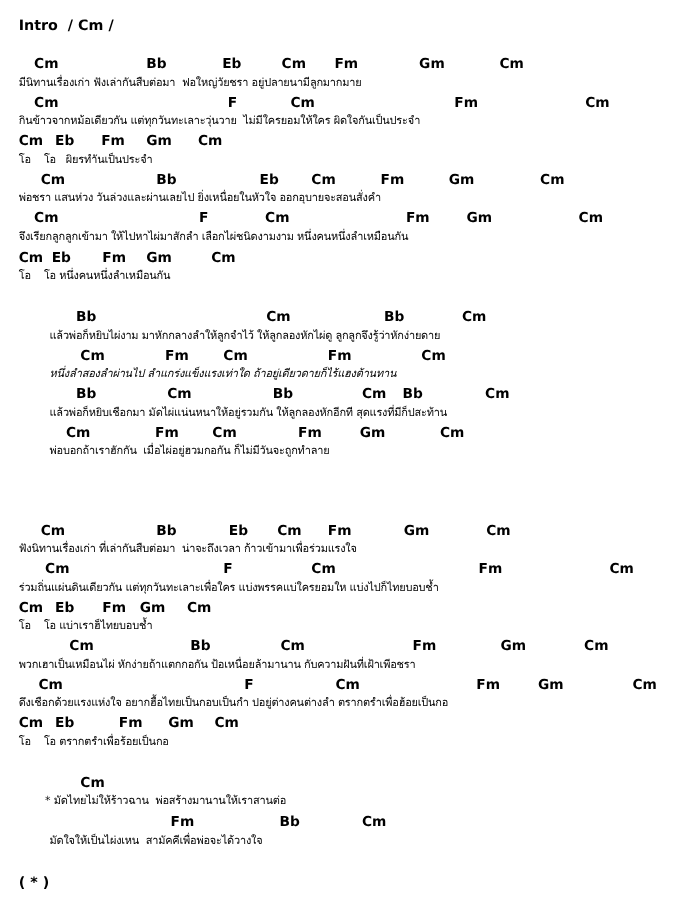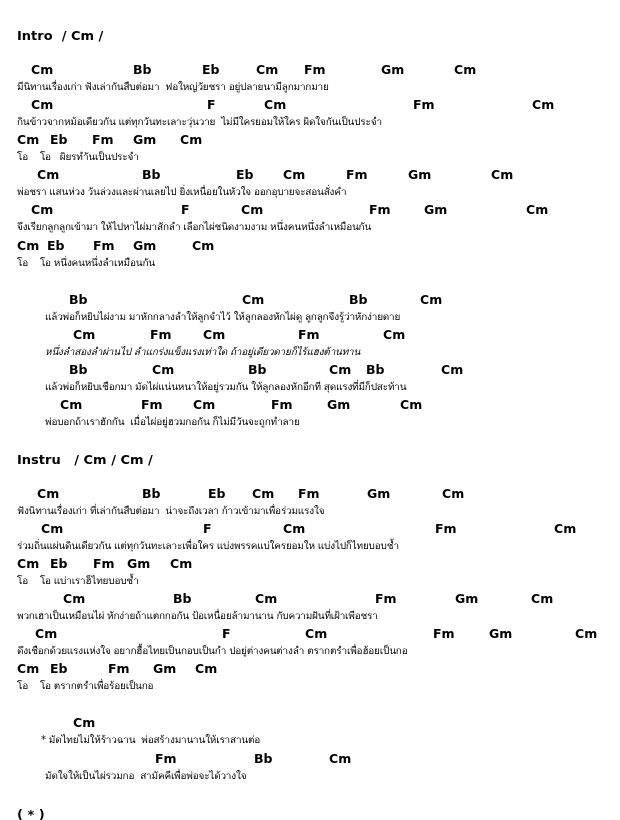--- a/index.html
+++ b/index.html
@@ -1,18 +1,18 @@
 <!DOCTYPE html>
 <html><head>
   <meta charset="utf-8">
   <style>
     html, body { margin:0; padding:0; background:#ffffff; }
     body { width:620px; height:820px; position:relative; overflow:hidden;
            font-family:"DejaVu Sans", "Liberation Sans", sans-serif; color:#000; }
-    .sheet { position:absolute; left:0; top:16px; width:620px; height:668px; }
+    .sheet { position:absolute; left:0; top:4px; width:620px; height:668px; }
     .label { position:absolute; font-weight:bold; font-size:13px; white-space:pre; }
     .chord-line { position:absolute; left:0; width:620px; height:16px; }
     .chord { position:absolute; top:0; font-weight:bold; font-size:12.5px; white-space:pre; }
     .lyric { position:absolute; font-size:10px; white-space:pre; letter-spacing:-0.2px; }
   </style>
 </head>
 <body>
 
 <div class="sheet">
   <div class="label" style="left:17px;top:12px;">Intro  / Cm /</div>
@@ -157,17 +157,16 @@
       <div class="lyric" style="top: 662px; left: 17px;">โอ    โอ ตรากตรำเพื่อร้อยเป็นกอ</div>
       <div class="chord-line" style="top: 699px;">
         <span class="chord" style="left: 73px;">Cm</span>
       </div>
       <div class="lyric" style="top: 716px; left: 41px;">* มัดไทยไม่ให้ร้าวฉาน  พ่อสร้างมานานให้เราสานต่อ</div>
       <div class="chord-line" style="top: 735px;">
         <span class="chord" style="left: 155px;">Fm</span>
         <span class="chord" style="left: 254px;">Bb</span>
         <span class="chord" style="left: 329px;">Cm</span>
       </div>
-      <div class="lyric" style="top: 752px; left: 45px;">มัดใจให้เป็นไผ่รวมกอ  สามัคคีเพื่อพ่อจะได้วางใจ</div>
+      <div class="lyric" style="top: 752px; left: 45px;">มัดใจให้เป็นไผ่งเหน  สามัคคีเพื่อพ่อจะได้วางใจ</div>
     </div>
-  <div class="label" style="left:17px;top:436px;">Instru   / Cm / Cm /</div>
   <div class="label" style="left:17px;top:791px;">( * )</div>
 </div>
 
 </body></html>

